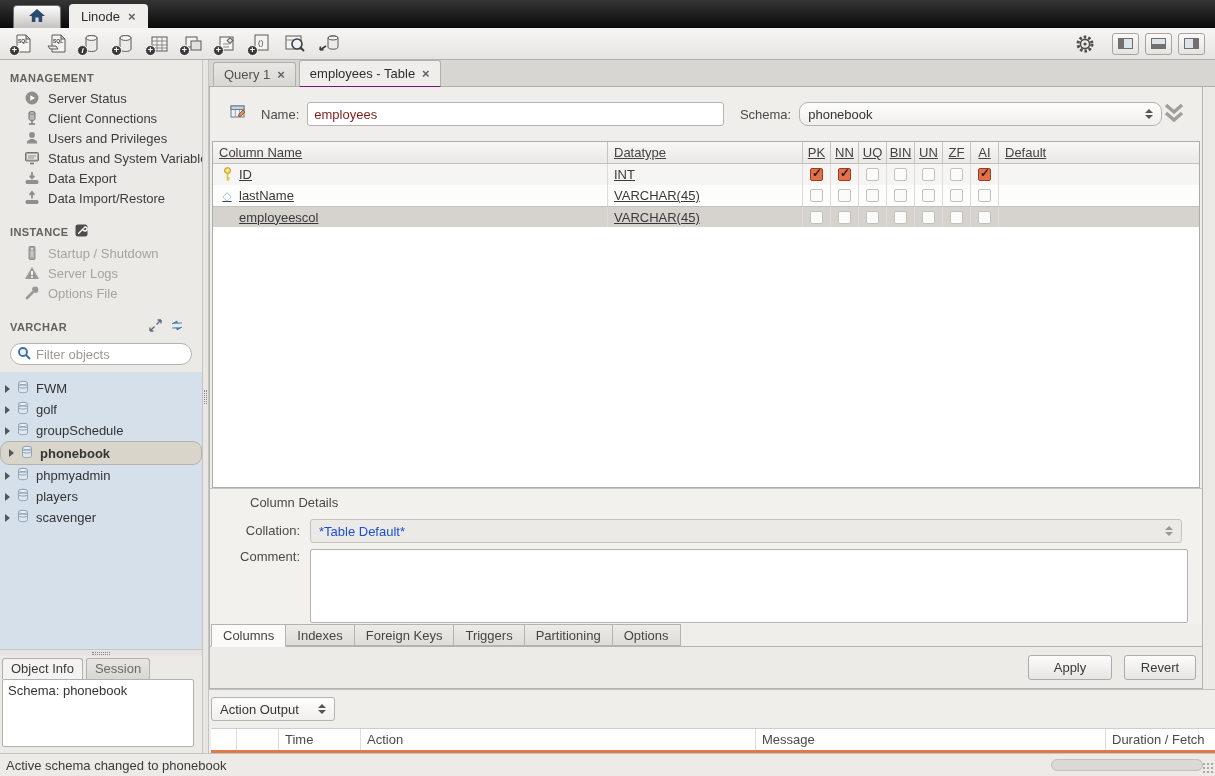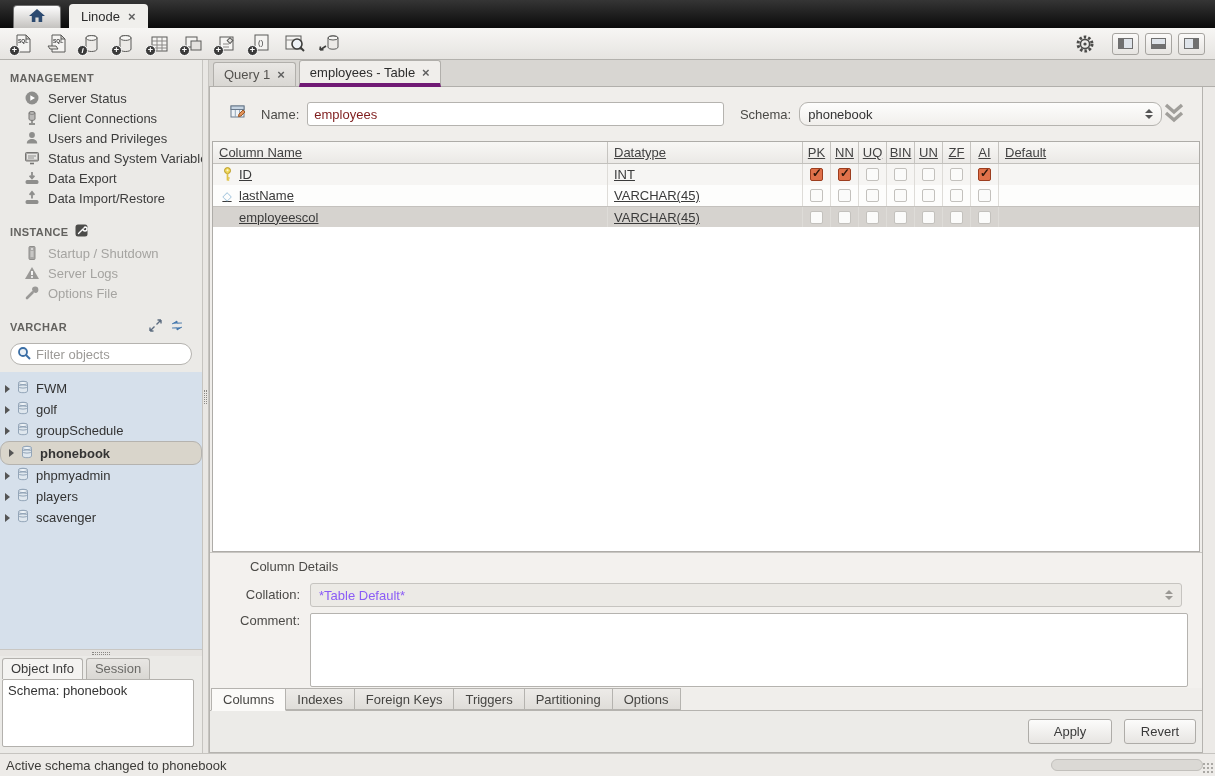--- a/index.html
+++ b/index.html
@@ -55,21 +55,21 @@
   .oi-panel { flex:1; margin:0 8px 6px 2px; background:#fff; border:1px solid #b3b1ad; border-radius:2px; padding:3px 5px; color:#333; }
 
   
   .vsplit { width:7px; flex:none; background:#e9e7e4; border-left:1px solid #c6c4c0; border-right:1px solid #c6c4c0; position:relative; cursor:col-resize; }
   .vsplit .vgrip { position:absolute; top:330px; left:1px; width:3px; height:14px; border-left:1px dotted #8a8884; border-right:1px dotted #8a8884; }
 
   
   .main { flex:1; display:flex; flex-direction:column; min-width:0; min-height:0; }
   .etabs { height:27px; flex:none; background:#d8d6d2; border-bottom:1px solid #b1afab; display:flex; align-items:flex-end; padding-left:4px; }
   .etab { height:24px; display:flex; align-items:center; gap:7px; padding:0 10px; background:linear-gradient(#e9e7e4,#d9d7d3); border:1px solid #b1afab; border-bottom:none; border-radius:3px 3px 0 0; margin-right:3px; color:#54524f; cursor:pointer; }
-  .etab.active { height:27px; background:#f0eeeb; color:#2d2d2d; margin-bottom:-1px; border-bottom:4px solid #701a75; }
+  .etab.active { height:27px; background:#f0eeeb; color:#2d2d2d; margin-bottom:-1px; border-bottom:1px solid #701a75; }
 
   .emid { flex:1; display:flex; min-height:0; }
   .epanel { flex:1; background:#f0eeeb; border:1px solid #b5b3af; border-top:none; display:flex; flex-direction:column; min-width:0; }
   .gutter { width:12px; flex:none; background:#eceae7; }
 
   .ehead { height:54px; flex:none; display:flex; align-items:center; padding-left:20px; }
   .lbl { color:#4b4a47;text-align:center; }
   .name-input { width:418px; height:24px; border:1px solid #b5b3af; border-radius:3px; background:#fff; margin-left:8px; padding:0 6px; font:13px "Liberation Sans",sans-serif; color:#7f1d1d; outline:none; }
   .sel { height:24px; border:1px solid #b5b3af; border-radius:9px; background:linear-gradient(#fdfdfc,#f1efec); display:flex; align-items:center; padding:0 8px; color:#333; cursor:pointer; }
   .schema-sel { width:364px; margin-left:8px; }
@@ -97,21 +97,21 @@
   .cb { width:13px; height:13px; border:1px solid #c3c1bd; border-radius:2px; background:#fbfbfa; position:relative; cursor:pointer; }
   .cb.checked { background:#e0714a; border-color:#9c3d1e; }
   .cb.checked::after { content:"✓"; position:absolute; top:-3px; left:1px; font-size:12px; font-weight:bold; color:#2e1609; }
   .gfill { flex:1; background:#fff; }
 
   
   .details { height:136px; flex:none; background:#f3f1ee; border-top:1px solid #c8c6c2; padding-top:6px; }
   .d-title { padding-left:40px; color:#4b4a47; height:22px; }
   .d-row { display:flex; align-items:flex-start; margin-top:2px; }
   .d-lbl { width:68px; text-align:right; margin-left:22px; color:#4b4a47; padding-top:4px; flex:none; }
-  .coll-sel { flex:1; margin:0 20px 0 10px; height:24px; background:#eceae6; border:1px solid #c6c4c0; border-radius:3px; display:flex; align-items:center; padding:0 8px; color:#8b5cf6; }
+  .coll-sel { flex:1; margin:0 20px 0 10px; height:24px; background:#eceae6; border:1px solid #c6c4c0; border-radius:3px; display:flex; align-items:center; padding:0 8px; color:#1d4ed8; }
   .coll-sel .spin .up { border-bottom-color:#9a9894; } .coll-sel .spin .dn { border-top-color:#9a9894; }
   .comment-ta { flex:1; margin:4px 14px 0 10px; height:74px; border:1px solid #b5b3af; border-radius:2px; background:#fff; resize:none; outline:none; font:13px "Liberation Sans",sans-serif; padding:3px 5px; }
 
   
   .btabs { height:23px; flex:none; background:#f0eeeb; border-bottom:1px solid #b5b3af; display:flex; align-items:center; padding-left:1px; }
   .btab { height:22px; display:flex; align-items:center; padding:0 11px; border:1px solid #b5b3af; border-left:none; background:linear-gradient(#edebe8,#dfddd9); color:#464542; cursor:pointer; }
   .btab:first-child { border-left:1px solid #b5b3af; }
   .btab.active { background:#fbfaf8; border-bottom:1px solid #fbfaf8; margin-bottom:-1px; height:23px; }
   .applyzone { height:41px; flex:none; background:#ecebe8; display:flex; align-items:center; justify-content:flex-end; gap:12px; padding-right:6px; }
   .btn { height:25px; border:1px solid #aeaca8; border-radius:3px; background:linear-gradient(#fcfcfb,#e7e5e2); color:#3a3a3a; display:flex; align-items:center; justify-content:center; cursor:pointer; font:13px "Liberation Sans",sans-serif; }
@@ -638,20 +638,37 @@
           </div>
 
           <div class="applyzone">
             <div class="btn apply">Apply</div>
             <div class="btn revert">Revert</div>
           </div>
         </div>
         <div class="gutter"></div>
       </div>
 
+      <div class="output">
+        <div class="sel ao-sel">
+          <span>Action Output</span>
+          <span class="spin">
+              <i class="up"></i>
+              <i class="dn"></i>
+            </span>
+        </div>
+        <div class="ao-grid">
+          <div class="ac c1"></div>
+          <div class="ac c2"></div>
+          <div class="ac c3">Time</div>
+          <div class="ac c4">Action</div>
+          <div class="ac c5">Message</div>
+          <div class="ac c6">Duration / Fetch</div>
+        </div>
+      </div>
     </div>
   </div>
 
   <div class="statusbar">
     <span>Active schema changed to phonebook</span>
     <div class="pill"></div>
     <div class="grip"></div>
   </div>
 </div>
 

